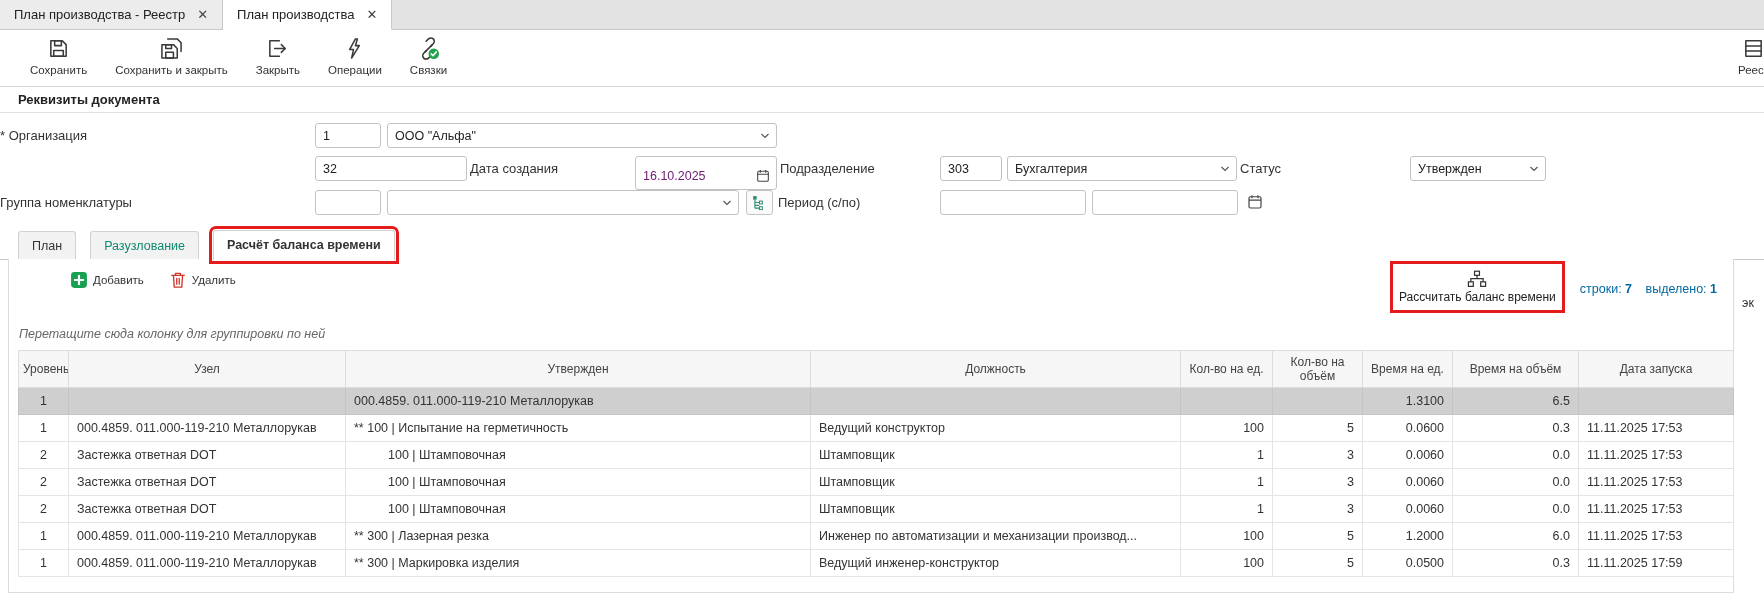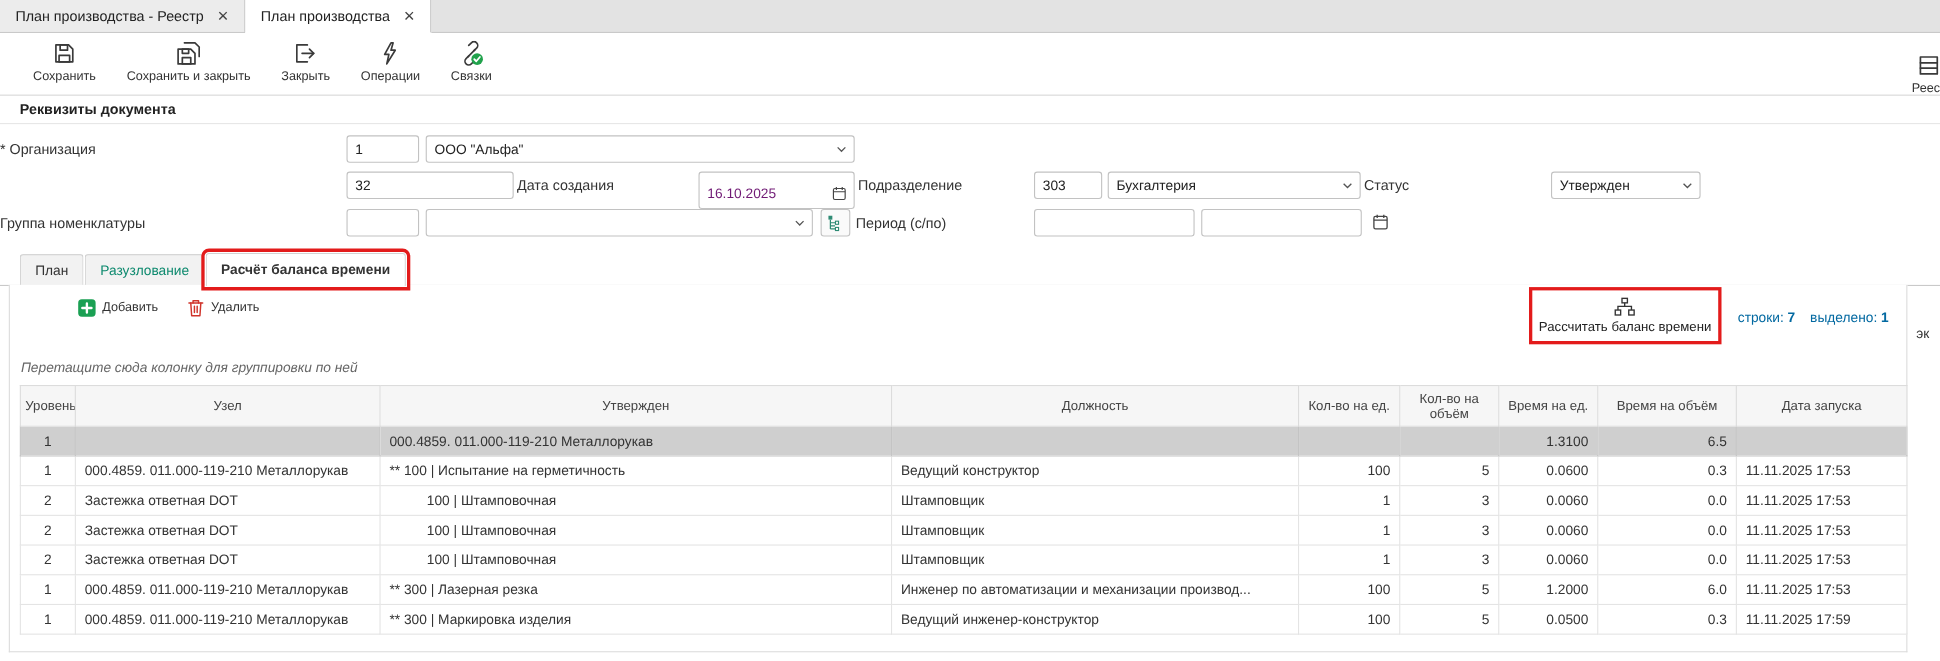--- a/index.html
+++ b/index.html
@@ -16,21 +16,21 @@
           border-right:1px solid #c9c9c9; font-size:13px; color:#222; cursor:pointer; position:relative; }
   .wtab.active { background:#fff; margin-bottom:-1px; border-bottom:1px solid #fff; z-index:2; }
   .wtab .x { font-size:13px; color:#444; line-height:1; cursor:pointer; }
 
   
   .toolbar { position:relative; height:57px; background:#fff; border-bottom:1px solid #d8d8d8;
              display:flex; align-items:flex-start; gap:20px; padding:7px 0 0 26px; }
   .tbtn { display:flex; flex-direction:column; align-items:center; gap:4px;
           font-size:11.5px; color:#333; cursor:pointer; padding:0 4px; }
   .tbtn svg { width:23px; height:23px; display:block; }
-  .tbtn-right { position:absolute; left:1738px; top:18px; display:flex; flex-direction:column; align-items:flex-start; gap:4px;
+  .tbtn-right { position:absolute; left:1738px; top:7px; display:flex; flex-direction:column; align-items:flex-start; gap:4px;
                 font-size:11.5px; color:#333; cursor:pointer; }
   .tbtn-right svg { width:23px; height:23px; margin-left:4px; }
 
   
   .section-title { font-weight:bold; font-size:13px; color:#222; padding:5px 0 5px 18px;
                    border-bottom:1px solid #e2e2e2; background:#fff; }
 
   
   .form { position:relative; height:112px; background:#fff; }
   .lbl { position:absolute; height:25px; line-height:25px; text-align:left; font-size:13px; color:#333; }
@@ -45,21 +45,21 @@
               display:flex; align-items:center; justify-content:space-between; padding:6px 5px 0 7px;
               font-size:12.5px; color:#701a75; cursor:text; }
   .cal-icon { width:16px; height:16px; flex:none; }
   .cal-icon path, .cal-icon rect { fill:none; stroke:#444; stroke-width:1.6; }
   .icon-btn { position:absolute; width:27px; height:25px; border:1px solid #c2c2c2; border-radius:3px;
               background:#fafafa; display:flex; align-items:center; justify-content:center; cursor:pointer; }
   .icon-btn svg { width:17px; height:17px; }
   .standalone-cal { position:absolute; width:18px; height:18px; cursor:pointer; }
 
   
-  .tabstrip { display:flex; align-items:flex-end; gap:1px; height:35px; padding-left:18px;
+  .tabstrip { display:flex; align-items:flex-end; gap:14px; height:35px; padding-left:18px;
               border-bottom:1px solid #c9c9c9; background:#fff; }
   .ftab { padding:7px 13px 6px; font-size:12.5px; color:#333; background:#f2f2f2;
           border:1px solid #d2d2d2; border-bottom:none; border-radius:3px 3px 0 0; cursor:pointer; position:relative; }
   .ftab.teal { color:var(--tab_teal,#0f8a6f); }
   .ftab.active { background:#fff; font-weight:bold; margin-bottom:-1px; padding-bottom:8px; z-index:3;
                  outline:3px solid var(--annotation,#e31b1b); outline-offset:1px; }
 
   
   .lower { position:absolute; left:8px; top:259px; width:1726px; height:334px;
            border:1px solid #dcdcdc; border-top:none; background:#fff; }

